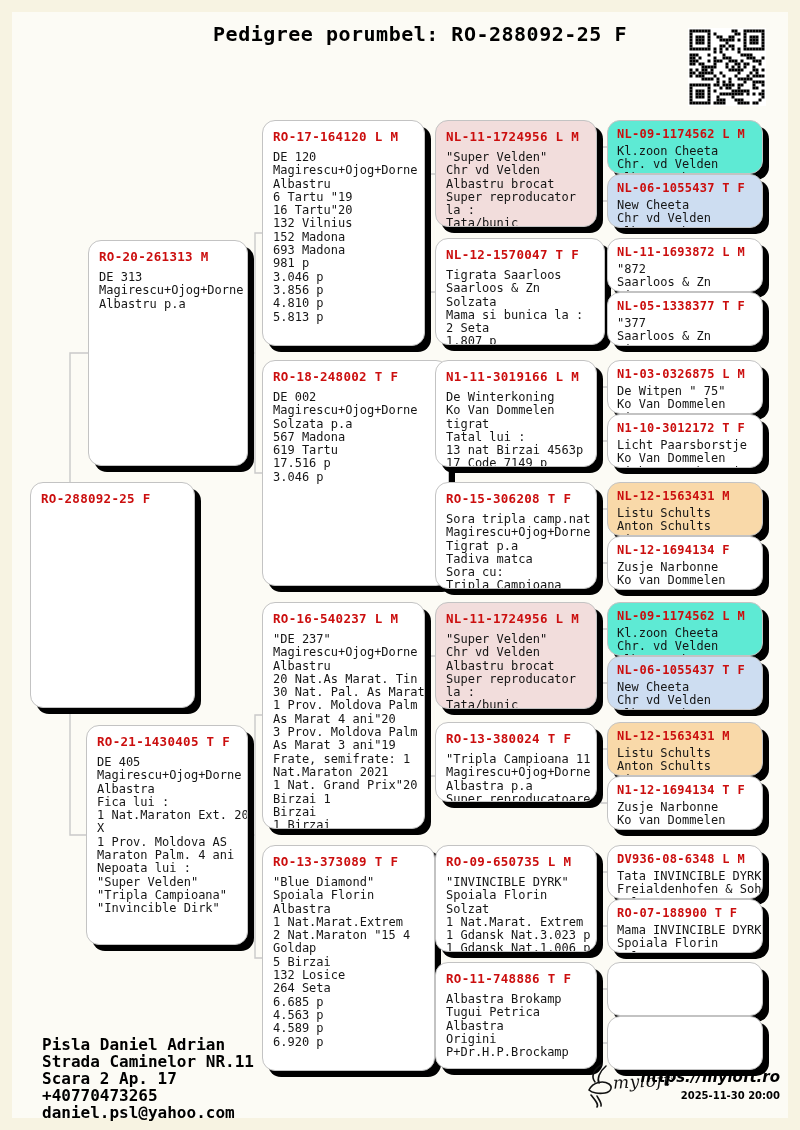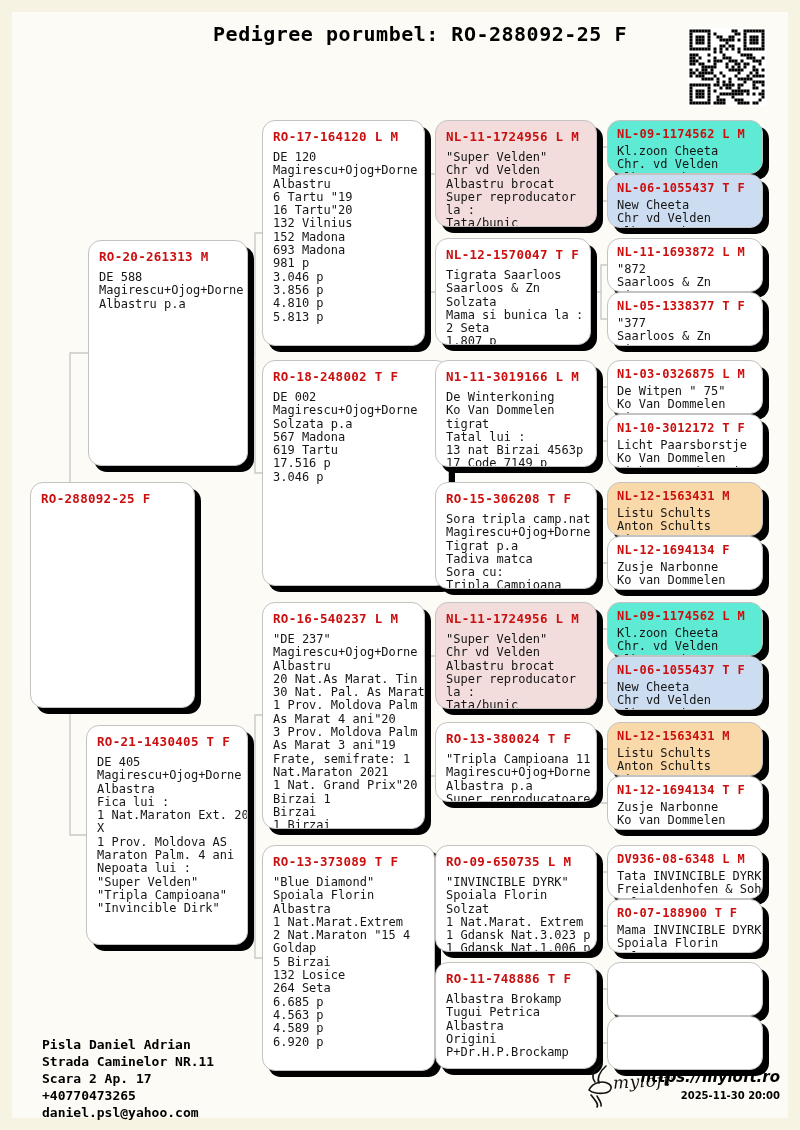--- a/index.html
+++ b/index.html
@@ -22,21 +22,21 @@
   }
   .box .bt{color:#cb0e0e;font-weight:bold;font-size:12.5px;letter-spacing:.3px;white-space:pre;margin:0 0 7px 0;}
   .box .bb{font-size:12px;line-height:13.3px;white-space:pre;color:#151515;}
   .box.sm{padding:6px 9px;}
   .box.sm .bt{font-size:12px;margin-bottom:4px;}
   .pink{background:#f2dddc;}
   .yellow{background:#5eead4;}
   .blue{background:#cdddf1;}
   .orange{background:#f9d9a9;}
   .owner{
-    position:absolute;left:42px;top:1036px;font-size:13px;font-weight:bold;
+    position:absolute;left:42px;top:1036px;font-size:16px;font-weight:bold;
     line-height:17px;white-space:pre;color:#000;z-index:2;
   }
   .bird{position:absolute;left:585px;top:1062px;z-index:2;}
   .brandtext{
     position:absolute;left:613px;top:1071px;z-index:2;
     font-family:"DejaVu Serif","Liberation Serif",serif;font-style:italic;
     font-size:17px;color:#111;transform:rotate(-3deg);letter-spacing:.5px;
   }
   .brandtext sup{font-size:7px;}
   .url{
@@ -373,21 +373,21 @@
     <path d="M597,1016 H601 M607,989 H601 V1043 H607"></path>
   </g>
 </svg>
 
 <div class="box" style="left:30px;top:482px;width:165px;height:226px">
   <div class="bt">RO-288092-25 F</div>
 </div>
 
 <div class="box" style="left:88px;top:240px;width:160px;height:226px">
   <div class="bt">RO-20-261313 M</div>
-  <div class="bb">DE 588
+  <div class="bb">DE 313
 Magirescu+Ojog+Dorne
 Albastru p.a</div>
 </div>
 <div class="box" style="left:86px;top:725px;width:162px;height:220px">
   <div class="bt">RO-21-1430405 T F</div>
   <div class="bb">DE 405
 Magirescu+Ojog+Dorne
 Albastra
 Fica lui :
 1 Nat.Maraton Ext. 2015
@@ -463,21 +463,21 @@
 
 <div class="box pink" style="left:435px;top:120px;width:162px;height:107px">
   <div class="bt">NL-11-1724956 L M</div>
   <div class="bb">"Super Velden"
 Chr vd Velden
 Albastru brocat
 Super reproducator
 la :
 Tata/bunic</div>
 </div>
-<div class="box" style="left:435px;top:238px;width:156px;height:107px">
+<div class="box" style="left:435px;top:238px;width:170px;height:107px">
   <div class="bt">NL-12-1570047 T F</div>
   <div class="bb">Tigrata Saarloos
 Saarloos &amp; Zn
 Solzata
 Mama si bunica la :
 2 Seta
 1.807 p</div>
 </div>
 <div class="box" style="left:435px;top:360px;width:162px;height:107px">
   <div class="bt">N1-11-3019166 L M</div>

